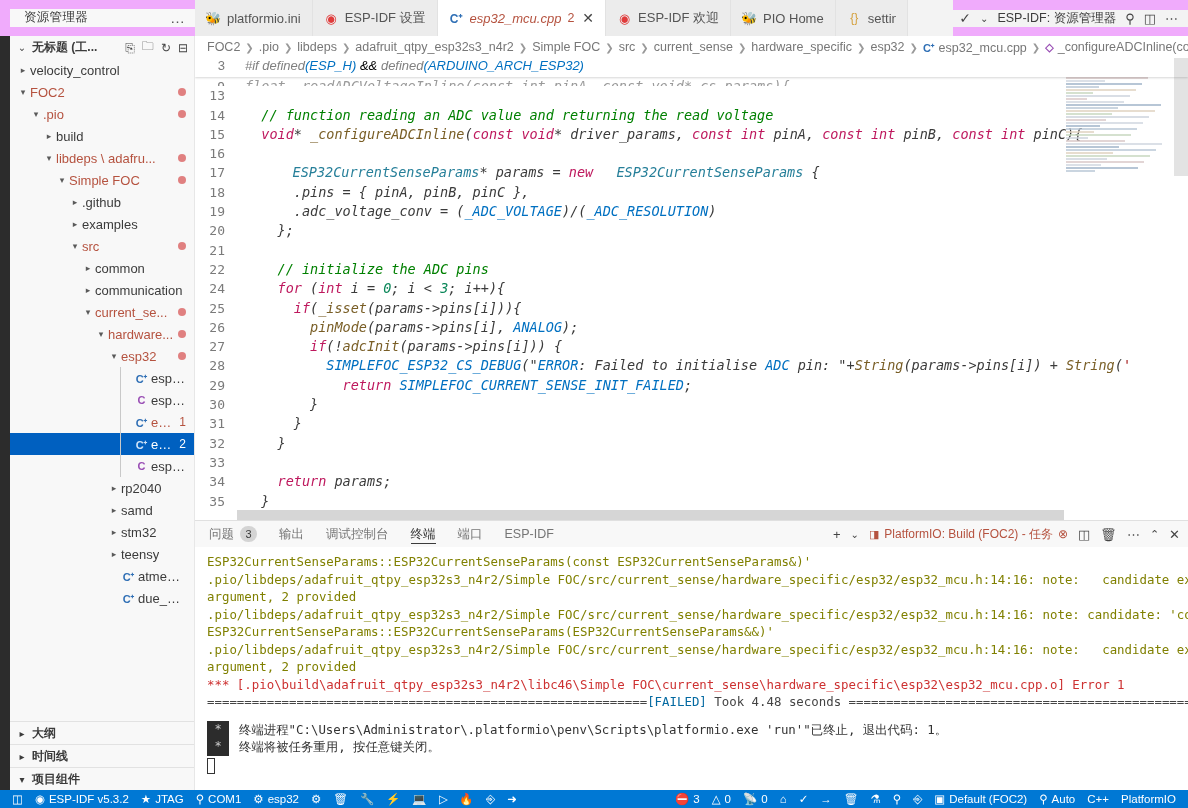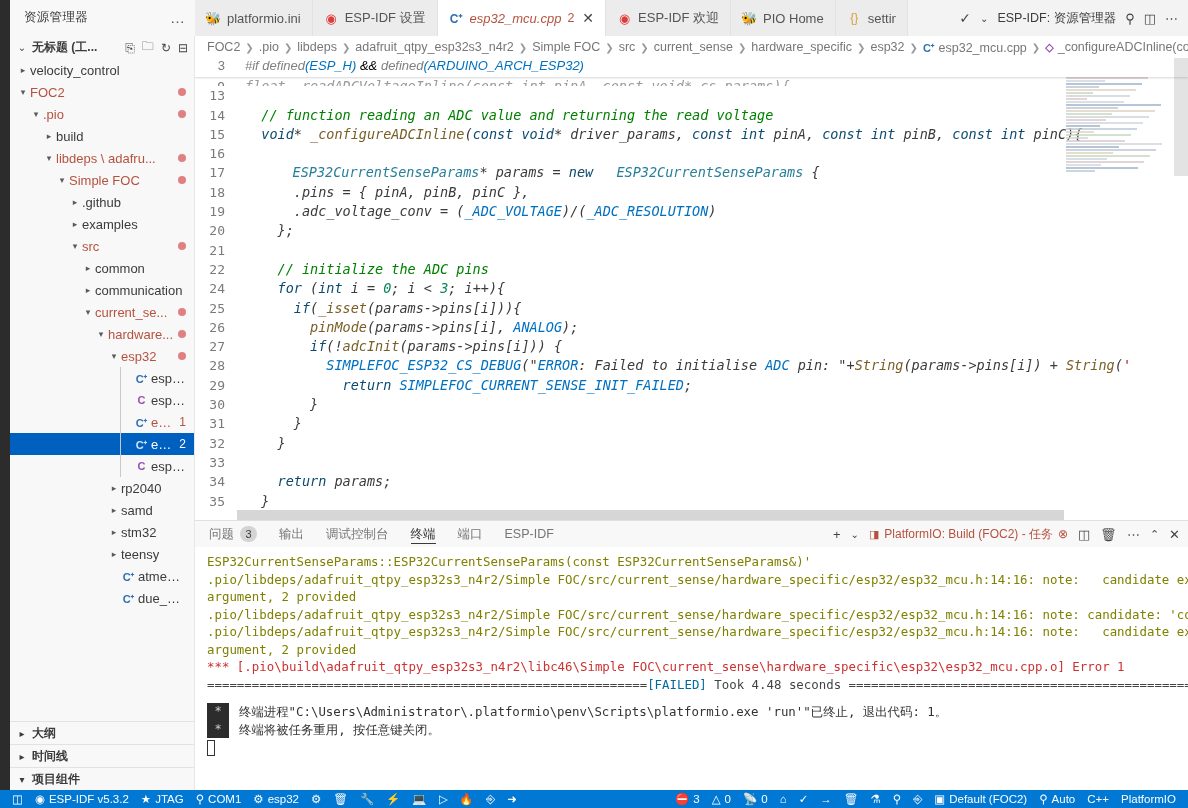--- a/index.html
+++ b/index.html
@@ -9,21 +9,21 @@
     overflow: hidden;
     background: #ffffff;
     font-family: "Liberation Sans", sans-serif;
     font-size: 13px;
     color: #3b3b3b;
     -webkit-font-smoothing: antialiased;
   }
   .app { position: relative; width: 1188px; height: 808px; display: flex; flex-direction: column; }
 
   
-  .toprow { display: flex; height: 36px; flex: 0 0 36px; background: #e5e5e5; }
+  .toprow { display: flex; height: 36px; flex: 0 0 36px; background: #f0abfc; align-items: center; }
 
   .activitystrip { width: 10px; background: #2c2c2c; flex: 0 0 10px; }
 
   .explorer-head {
     width: 185px; flex: 0 0 185px; background: #f8f8f8;
     display: flex; align-items: center; padding: 0 10px 0 14px;
     border-bottom: 1px solid #f8f8f8;
   }
   .explorer-title { font-size: 12.5px; color: #3b3b3b; letter-spacing: .3px; }
   .explorer-dots { margin-left: auto; color: #555; font-size: 15px; line-height: 1; cursor: pointer; }
@@ -106,21 +106,21 @@
 
   .stickyline { position: absolute; top: 0; left: 0; right: 0; height: 19.3px; background: #ffffff; z-index: 5; box-shadow: 0 1px 2px rgba(0,0,0,.16); display: flex; }
 
   .minimap { position: absolute; right: 14px; top: 0; width: 110px; height: 120px; opacity: .75; z-index: 3; }
   .mm-line { height: 2px; margin: 1px 0 0 2px; }
   .scrollslider { position: absolute; right: 0; top: 0; width: 14px; height: 118px; background: rgba(100,100,100,.18); z-index: 6; }
 
   .hscroll { position: absolute; left: 42px; right: 124px; bottom: 0; height: 10px; background: rgba(0,0,0,.16); z-index: 7; }
 
   
-  .k   { color: #0c4a6e; }
+  .k   { color: #be185d; }
   .typ { color: #267f99; margin-left: 15px; }
   .fn  { color: #795e26; }
   .num2{ color: #098658; }
   .str { color: #a31515; }
   .cmt { color: #008000; }
   .pre { color: #808080; }
   .op  { color: #000000; }
   .mac { color: #0070c1; }
 
   
@@ -592,20 +592,21 @@
             <span class="pi">⋯</span>
             <span class="pi" style="font-size:11px">⌃</span>
             <span class="pi">✕</span>
           </div>
         </div>
         <div class="terminal" id="terminal">
             <div class="tline">ESP32CurrentSenseParams::ESP32CurrentSenseParams(const ESP32CurrentSenseParams&amp;)'</div>
             <div class="tline">.pio/libdeps/adafruit_qtpy_esp32s3_n4r2/Simple FOC/src/current_sense/hardware_specific/esp32/esp32_mcu.h:14:16: note:   candidate expects 1</div>
             <div class="tline">argument, 2 provided</div>
             <div class="tline">.pio/libdeps/adafruit_qtpy_esp32s3_n4r2/Simple FOC/src/current_sense/hardware_specific/esp32/esp32_mcu.h:14:16: note: candidate: 'constexpr</div>
+            <div class="tline">ESP32CurrentSenseParams::ESP32CurrentSenseParams(ESP32CurrentSenseParams&amp;&amp;)'</div>
             <div class="tline">.pio/libdeps/adafruit_qtpy_esp32s3_n4r2/Simple FOC/src/current_sense/hardware_specific/esp32/esp32_mcu.h:14:16: note:   candidate expects 1</div>
             <div class="tline">argument, 2 provided</div>
             <div class="tline err">*** [.pio\build\adafruit_qtpy_esp32s3_n4r2\libc46\Simple FOC\current_sense\hardware_specific\esp32\esp32_mcu.cpp.o] Error 1</div>
             <div class="tline"><span class="tgray">===========================================================</span><span class="tbad">[FAILED]</span><span class="tgray"> Took 4.48 seconds </span><span class="tgray">===========================================================</span></div>
             <div class="vsmsgbox">
    <div class="vsmsg-gutter">
      <div>*</div>
                 <div>*</div>
               </div>
    <div class="vsmsg-lines">

